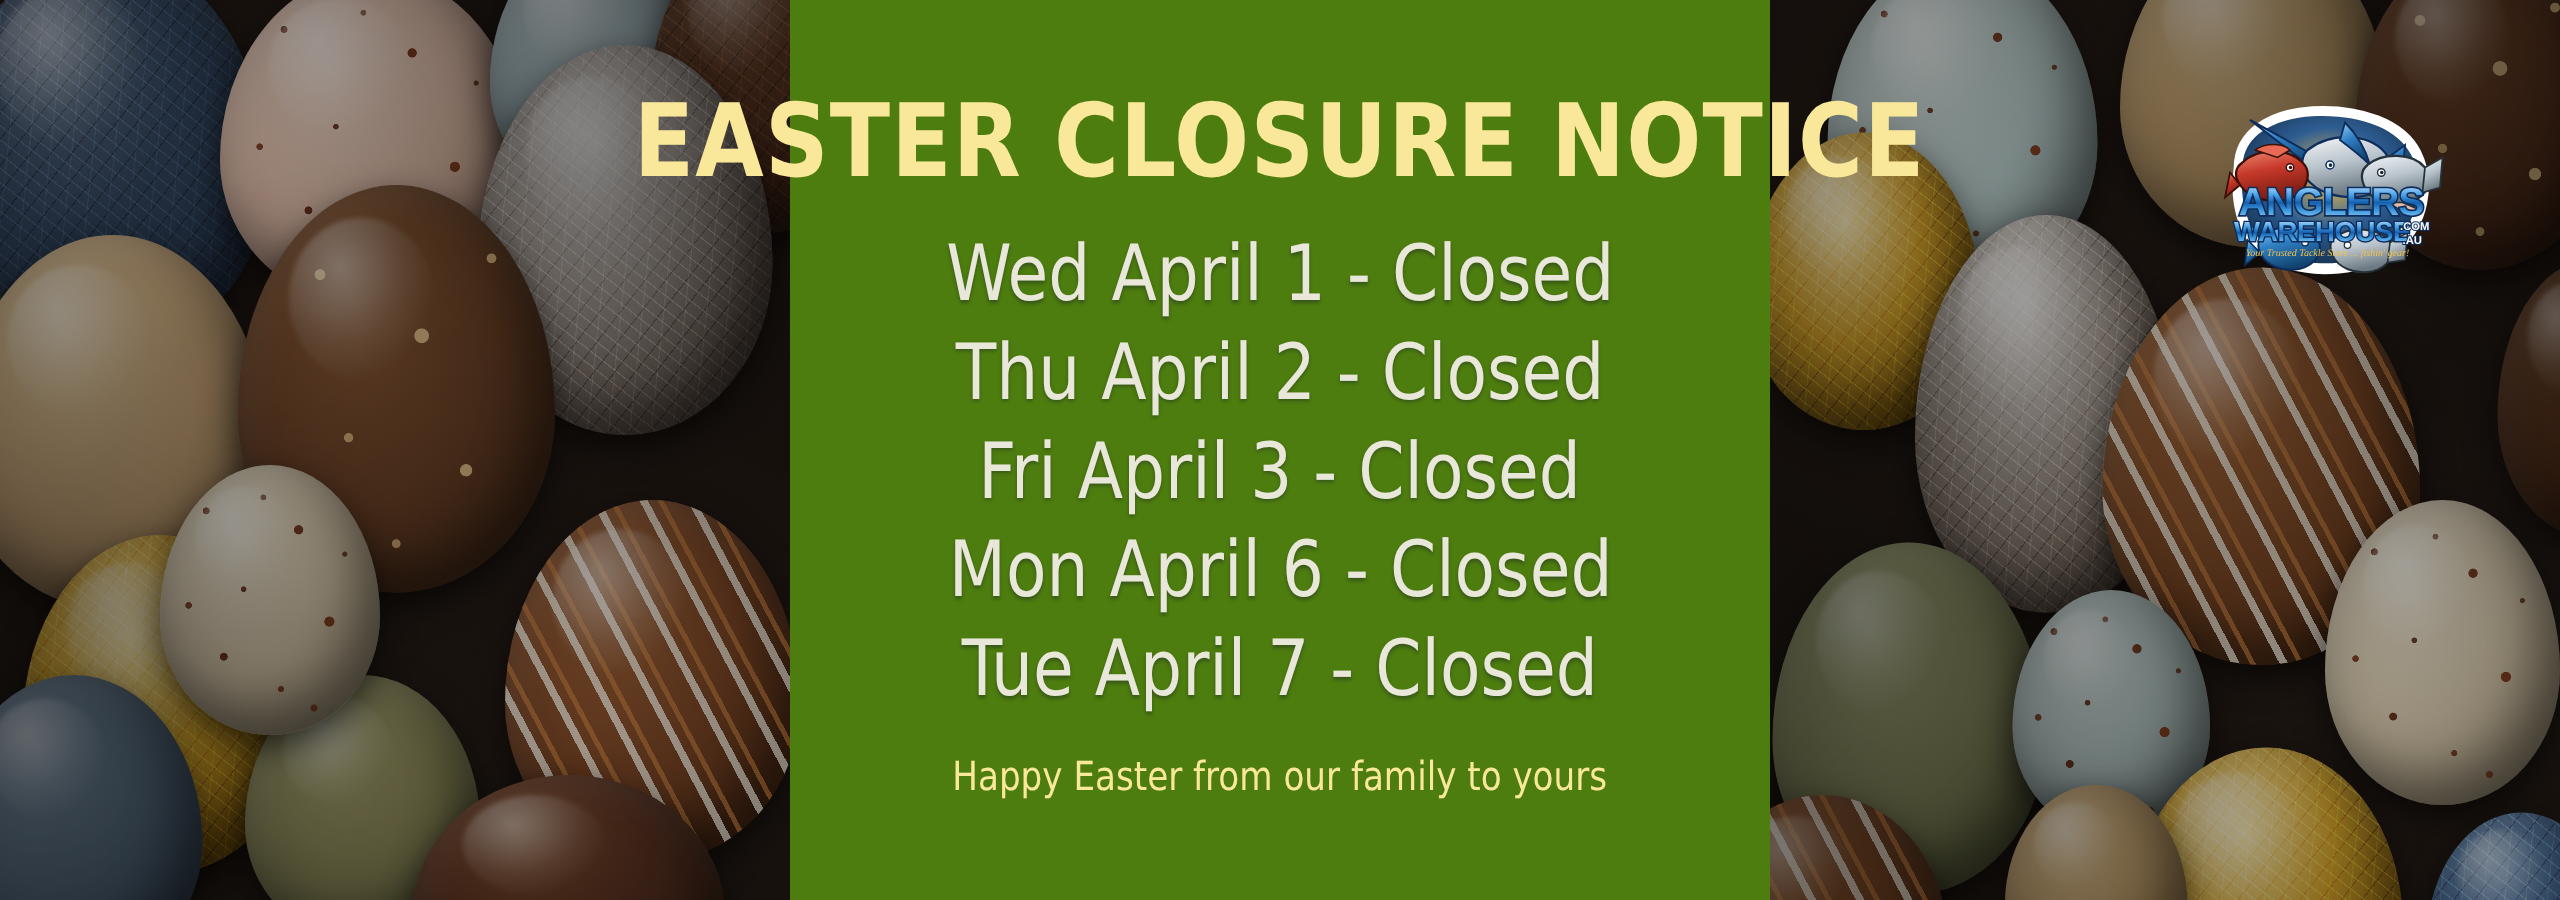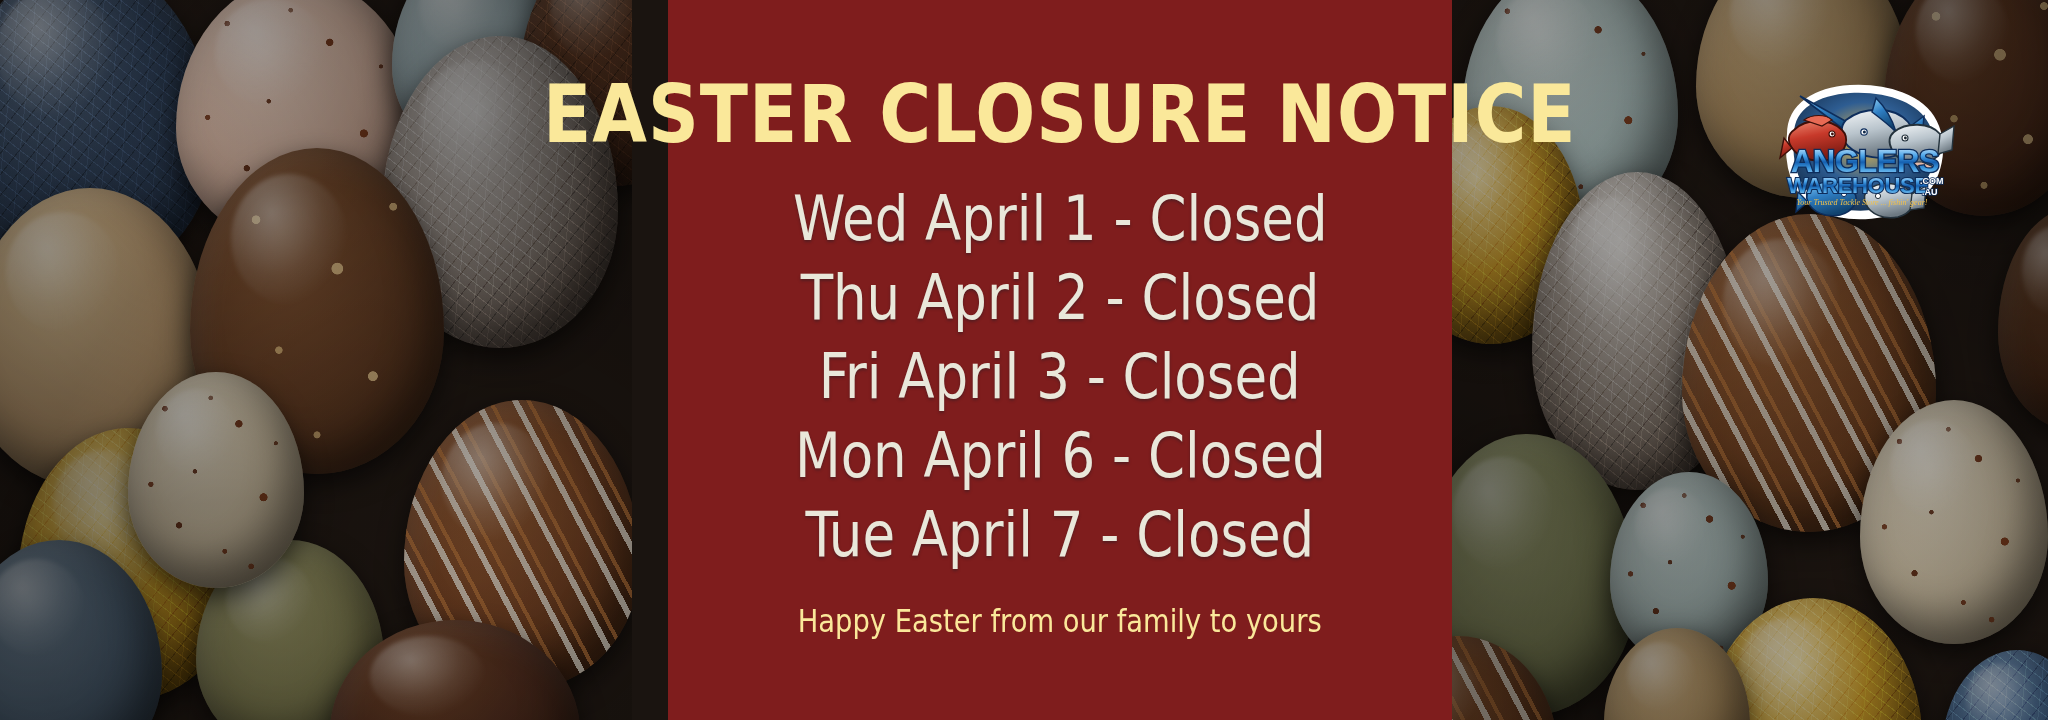--- a/index.html
+++ b/index.html
@@ -103,26 +103,25 @@
       radial-gradient(circle at 18% 80%, rgba(216,178,116,.85) 0 3px, rgba(0,0,0,0) 3.6px),
       radial-gradient(circle at 80% 18%, rgba(228,192,132,.85) 0 3.6px, rgba(0,0,0,0) 4.2px),
       radial-gradient(circle at 50% 88%, rgba(222,186,124,.8) 0 3.2px, rgba(0,0,0,0) 3.8px);
   }
 
   
   #panel {
     position:absolute;
     left:632px; top:0;
     width:784px; height:720px;
-    background:#7f1d1d;
+    background:#4d7c0f;
     display:flex;
     flex-direction:column;
     align-items:center;
     z-index:5;
-    margin-left:36px;
   }
 
   #notice-title {
     margin-top:74px;
     font-family:"Liberation Sans Narrow","DejaVu Sans Condensed","Liberation Sans", sans-serif;
     font-weight:bold;
     font-size:81px;
     letter-spacing:1px;
     line-height:1;
     color:#fae89a;

